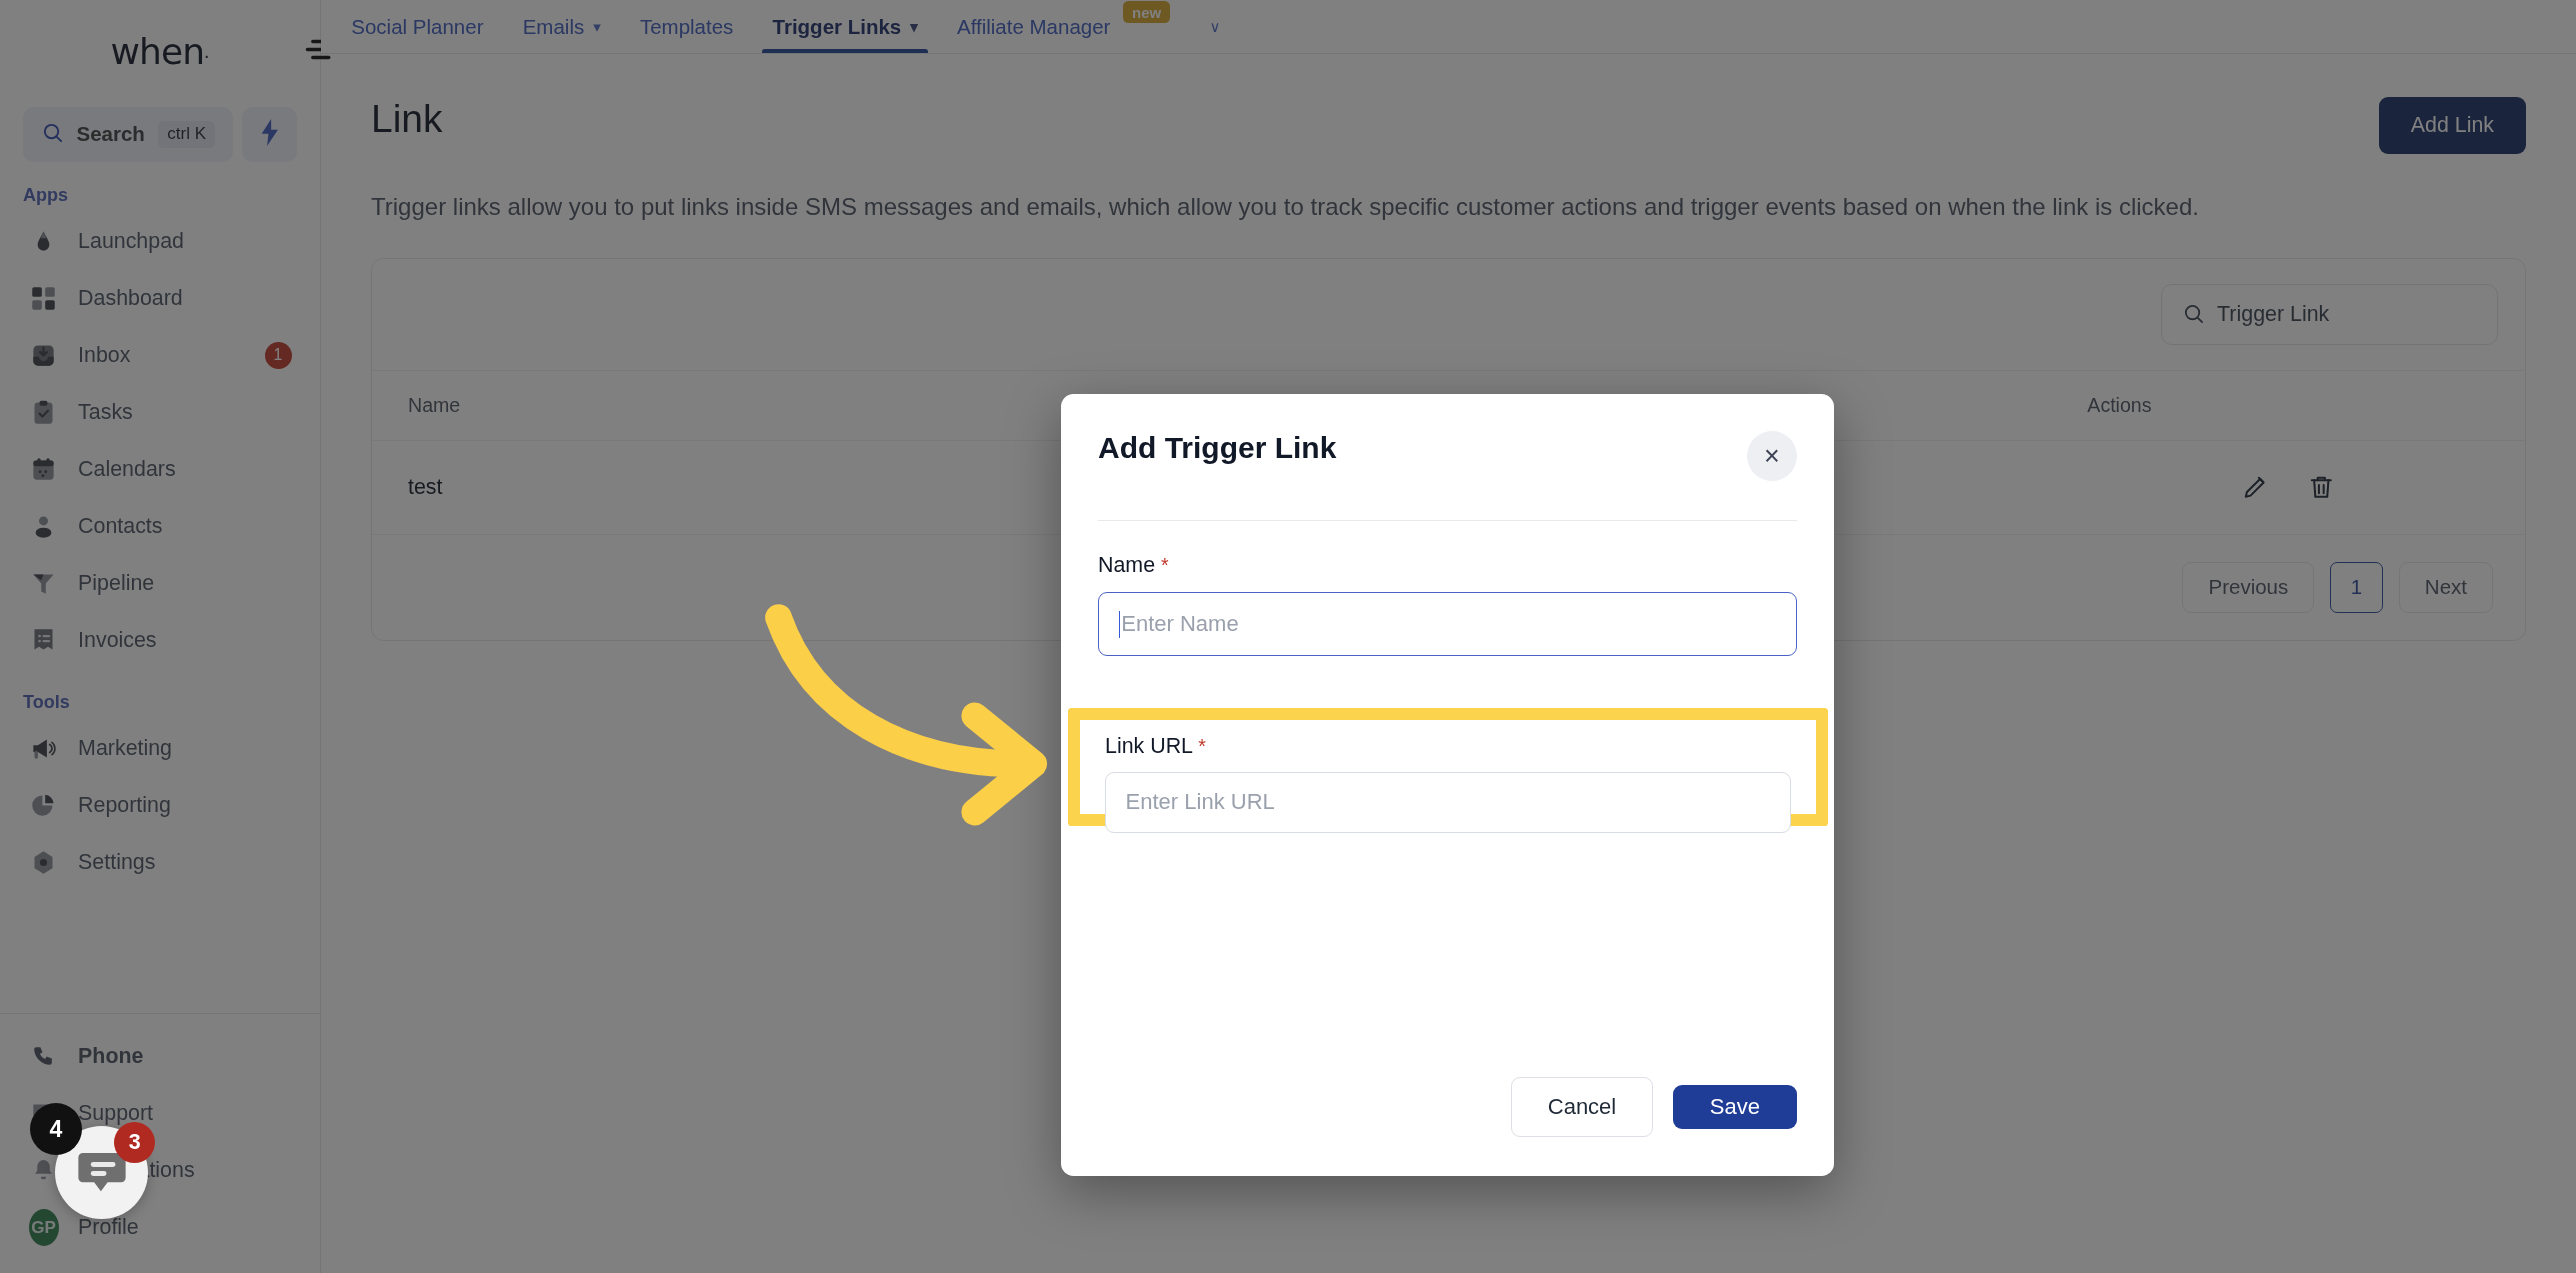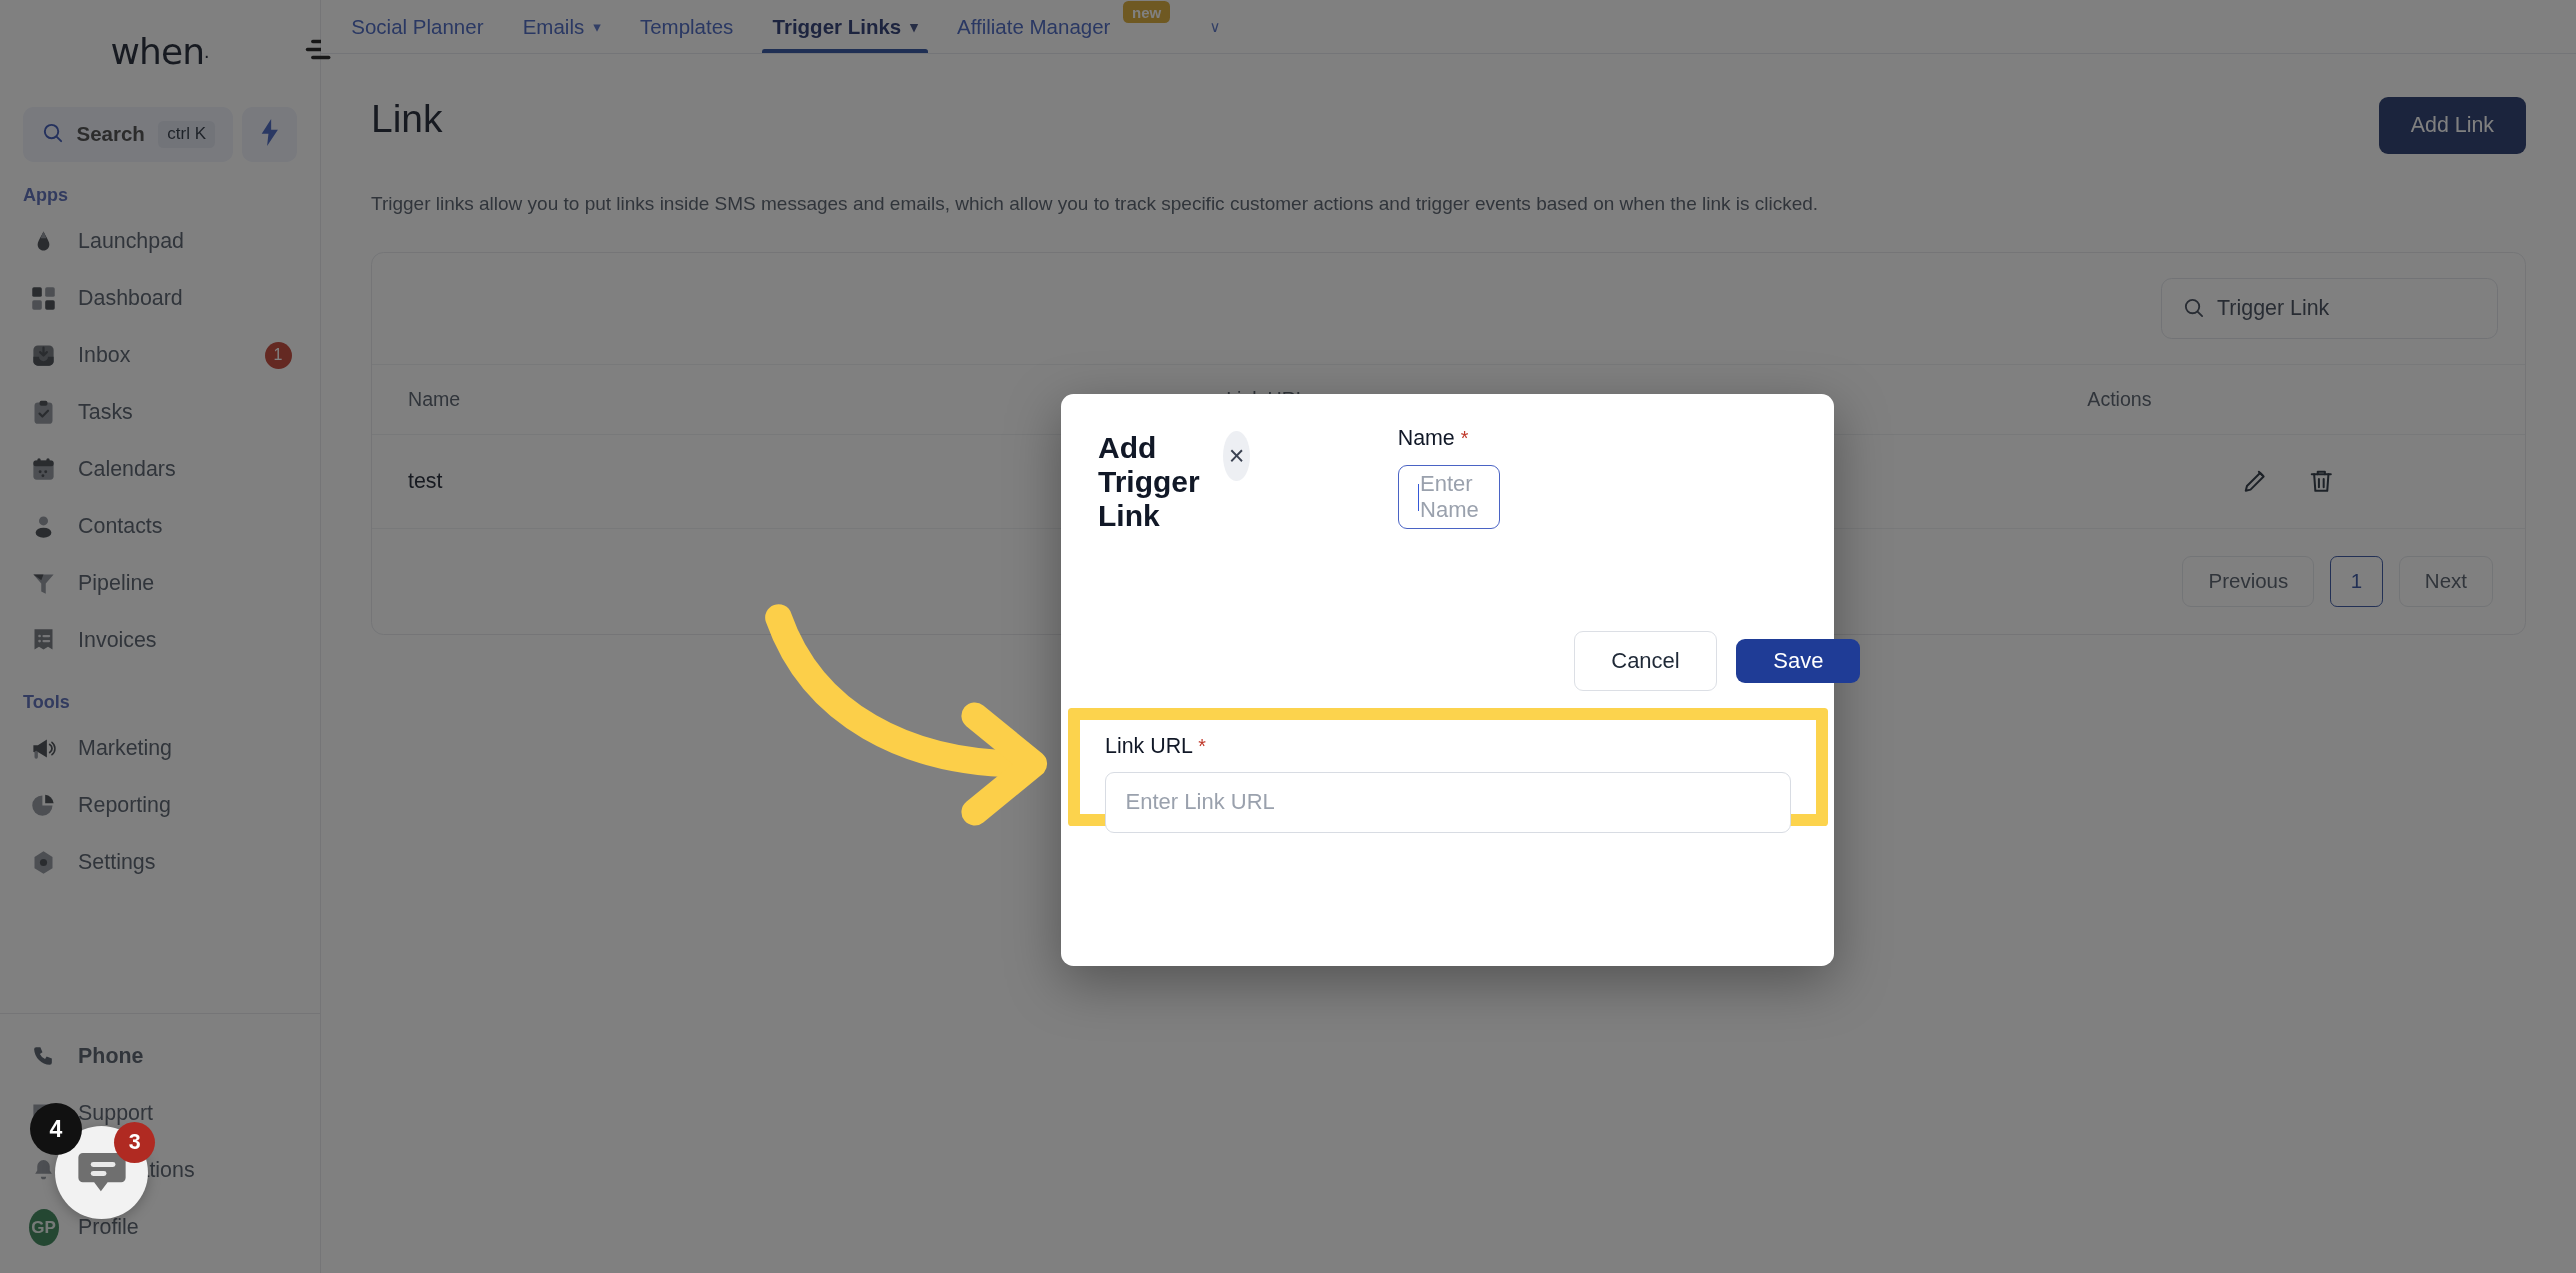--- a/index.html
+++ b/index.html
@@ -130,21 +130,21 @@
     padding: 43px 50px 0 50px;
   }
   .page-title { font-size: 39px; color: #111827; font-weight: 400; }
   .btn-primary {
     background: #1b2f66; color: #ffffff;
     font-size: 21.4px; border: none; border-radius: 9px;
     padding: 16px 32px; cursor: pointer;
   }
   .page-desc {
     padding: 39px 50px 0 50px;
-    font-size: 19px; color: #4b5563;
+    font-size: 24px; color: #4b5563;
   }
 
   .card {
     margin: 37px 50px 0 50px;
     border: 0.9px solid #e5e7eb; border-radius: 12.5px;
     background: #ffffff; overflow: hidden;
   }
   .card-toolbar {
     display: flex; justify-content: flex-end; align-items: center;
     padding: 25px 27px;
@@ -187,25 +187,25 @@
   
   #overlay {
     position: absolute; inset: 0;
     background: rgba(28,28,28,0.56);
     z-index: 20;
   }
 
   
   #modal {
     position: absolute;
-    left: 1061px; top: 394px; width: 773px; height: 572px;
+    left: 1061px; top: 394px; width: 773px; height: 782px;
     background: #ffffff; border-radius: 12.5px;
     z-index: 21;
     box-shadow: 0 16px 54px rgba(0,0,0,.35);
-    display: flex; flex-direction: row;
+    display: flex; flex-direction: column;
   }
   .modal-head {
     display: flex; align-items: flex-start; justify-content: space-between;
     padding: 37px 37px 0 37px;
   }
   .modal-title { font-size: 30px; color: #111827; font-weight: 600; }
   .modal-close {
     width: 50px; height: 50px; border-radius: 50%;
     background: #edeff3; border: none; cursor: pointer;
     display: flex; align-items: center; justify-content: center;

